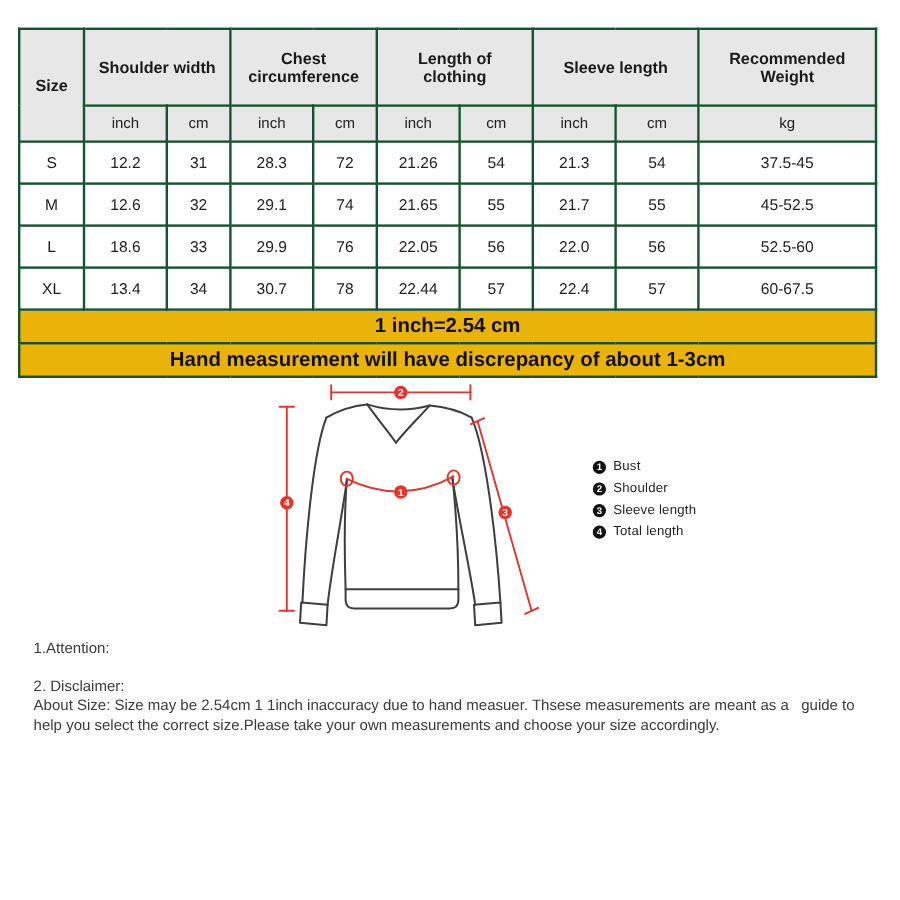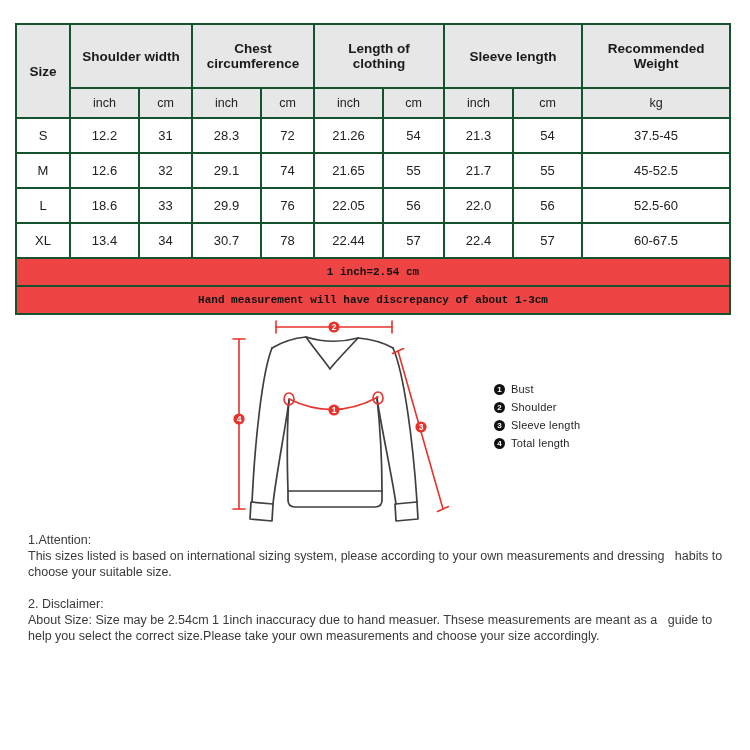--- a/index.html
+++ b/index.html
@@ -17,22 +17,22 @@
   .size-table th,.size-table td{
     border:2px solid #14532d;text-align:center;vertical-align:middle;
     padding:0 2px;overflow:hidden;margin-left:12px;
   }
   .size-table thead th{background:#e7e7e7;}
   .row-group th{height:62px;font-size:13.5px;font-weight:bold;white-space:pre-line;}
   .row-units th{height:28px;font-size:12.5px;font-weight:normal;color:#222;}
   .row-data td{height:33px;font-size:13px;color:#222;background:#fff;}
   .row-data td.size-cell{font-size:13px;color:#1a1a1a;}
   .row-note td{
-    height:26px;background:#ef4444;
-    font-family:Liberation Mono, monospace;font-weight:bold;font-size:11px;color:#111;
+    height:26px;background:#eab308;
+    font-family:Liberation Sans, sans-serif;font-weight:bold;font-size:17px;color:#111;
   }
 
   
   .sweater-svg{position:absolute;left:228px;top:311px;}
   .legend{position:absolute;left:494px;top:380px;}
   .legend-item{display:flex;align-items:center;height:18px;}
   .legend-num{
     width:11px;height:11px;border-radius:50%;background:#111;color:#fff;
     font-size:8px;font-weight:bold;line-height:11px;text-align:center;
     margin-right:6px;flex:0 0 auto;
@@ -204,19 +204,18 @@
   </div>
   <div class="legend-item">
     <span class="legend-num">4</span>
     <span class="legend-label">Total length</span>
   </div>
 </div>
 
 <div class="notes">
   <div class="note-block">
     <div class="note-heading">1.Attention:</div>
-    <div class="note-body">This sizes listed is based on international sizing system, please according to your own measurements and dressing   habits to choose your suitable size.</div>
   </div>
   <div class="note-block">
     <div class="note-heading">2. Disclaimer:</div>
     <div class="note-body">About Size: Size may be 2.54cm 1 1inch inaccuracy due to hand measuer. Thsese measurements are meant as a   guide to help you select the correct size.Please take your own measurements and choose your size accordingly.</div>
   </div>
 </div>
 
 </body></html>

